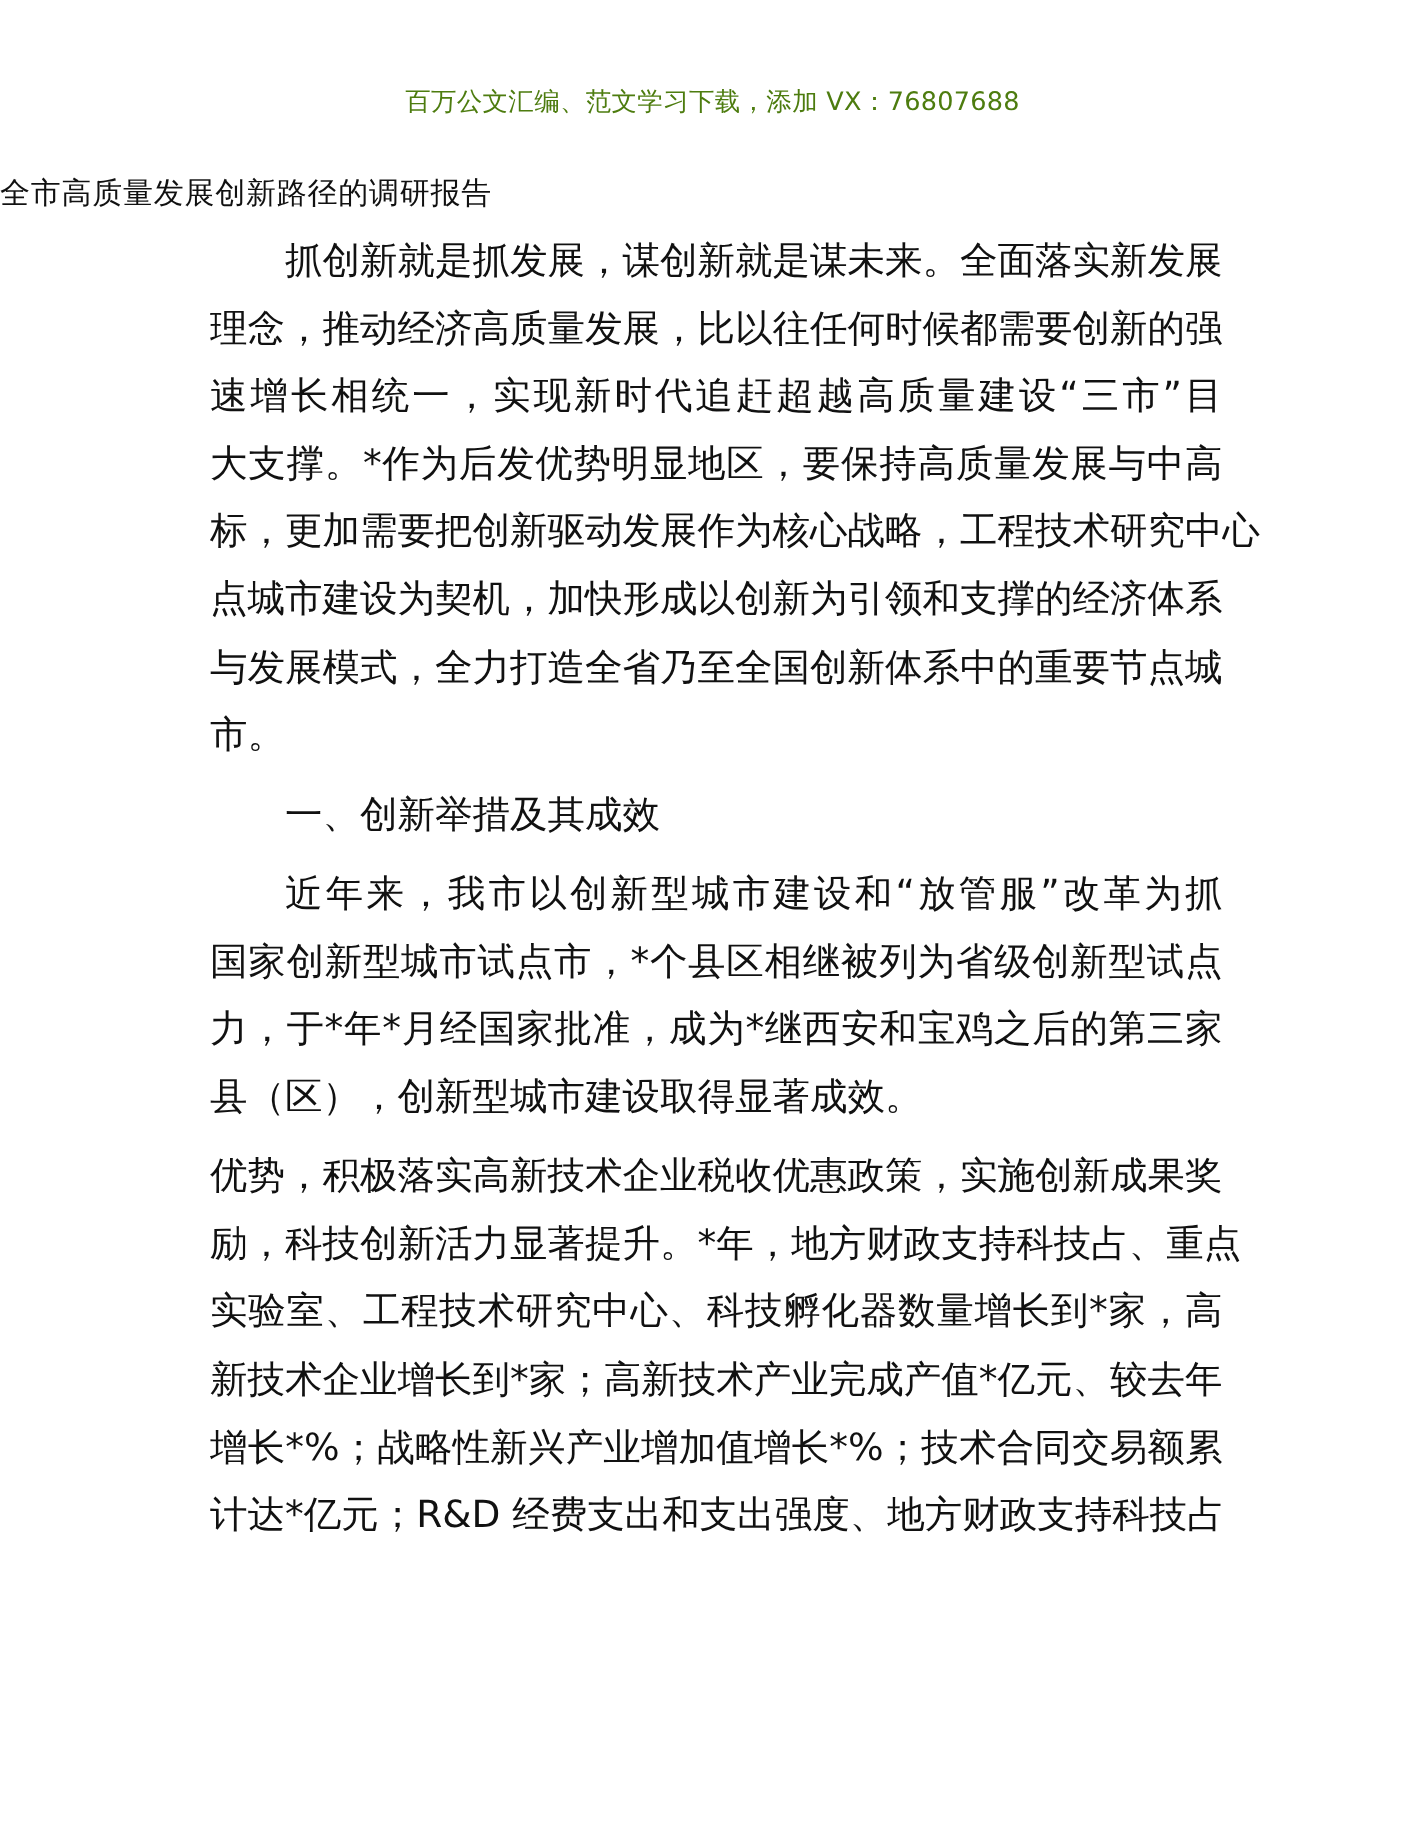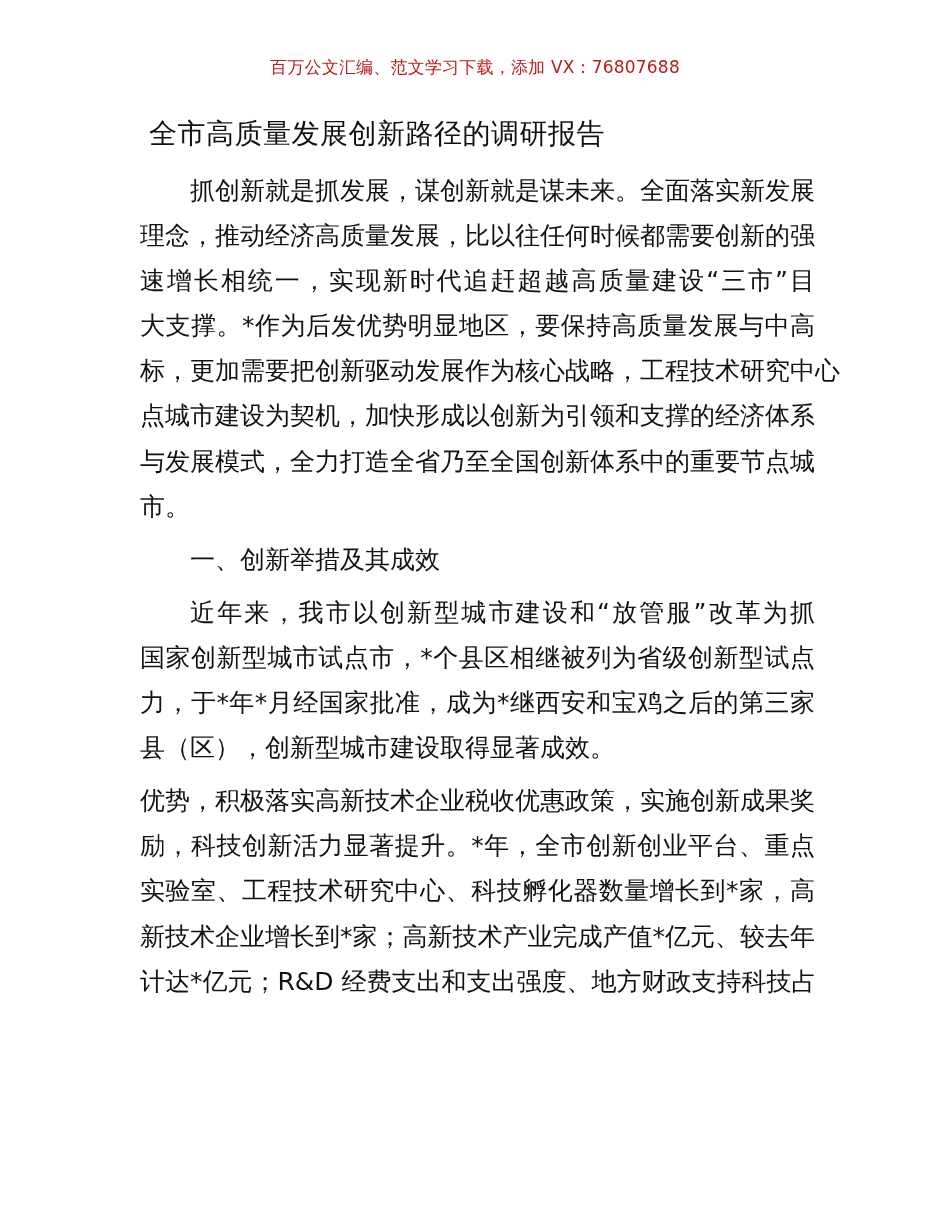--- a/index.html
+++ b/index.html
@@ -15,38 +15,37 @@
       font-family: "DejaVu Sans", "Liberation Sans", sans-serif;
       color: #111111;
     }
     .watermark {
       position: absolute;
       top: 56px;
       left: 0;
       width: 950px;
       text-align: center;
       font-size: 17px;
-      color: #b91c1c;
+      color: #4d7c0f;
       letter-spacing: 0.2px;
     }
     .doc-title {
       position: absolute;
       top: 115px;
       left: 0;
       width: 754px;
-      text-align: center;
-      font-size: 28px;
+      font-size: 20px;
       color: #111111;
       letter-spacing: 0.5px;
     }
     .body-text {
       position: absolute;
       left: 140px;
       width: 675px;
-      top: 168px;
+      top: 151px;
     }
     .line {
       height: 45.1px;
       line-height: 45.1px;
       font-size: 25px;
       white-space: nowrap;
       text-align: justify;
       text-align-last: justify;
       letter-spacing: 0;
     }
@@ -93,18 +92,19 @@
     <div class="line indent">近年来，我市以创新型城市建设和“放管服”改革为抓</div>
     <div class="line">国家创新型城市试点市，*个县区相继被列为省级创新型试点</div>
     <div class="line">力，于*年*月经国家批准，成为*继西安和宝鸡之后的第三家</div>
     <div class="line last">县（区），创新型城市建设取得显著成效。</div>
   </div>
 
   <div class="gap"></div>
 
   <div>
     <div class="line">优势，积极落实高新技术企业税收优惠政策，实施创新成果奖</div>
-    <div class="line">励，科技创新活力显著提升。*年，全市创新创业平台、重点</div>
+    <div class="line">励，科技创新活力显著提升。*年，地方财政支持科技占、重点</div>
     <div class="line">实验室、工程技术研究中心、科技孵化器数量增长到*家，高</div>
     <div class="line">新技术企业增长到*家；高新技术产业完成产值*亿元、较去年</div>
+    <div class="line">增长*%；战略性新兴产业增加值增长*%；技术合同交易额累</div>
     <div class="line">计达*亿元；R&amp;D 经费支出和支出强度、地方财政支持科技占</div>
   </div>
 </div>
 
 </body></html>

